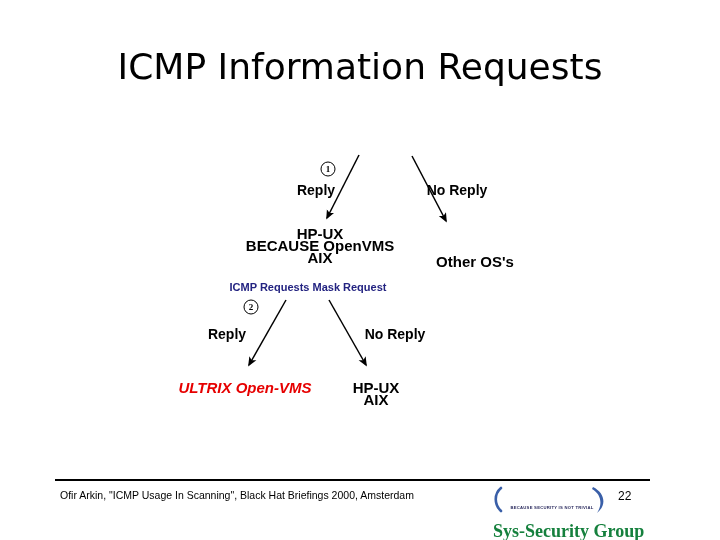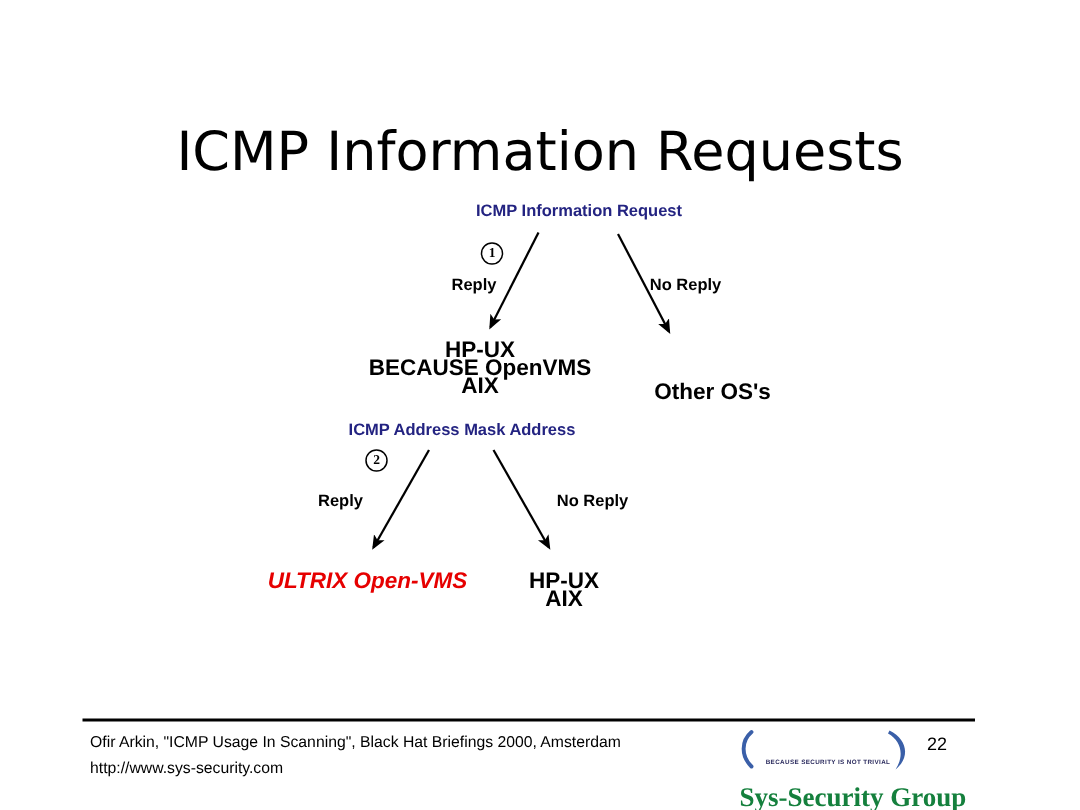--- a/index.html
+++ b/index.html
@@ -26,21 +26,20 @@
     left: 0;
     top: 46px;
     width: 720px;
     text-align: center;
     font-family: "DejaVu Sans", sans-serif;
     font-size: 36px;
     font-weight: 400;
     color: #000000;
     letter-spacing: 0px;
     white-space: nowrap;
-    margin-top: 35px;
   }
 
   
   #diagram {
     position: absolute;
     left: 0;
     top: 118px;
     width: 720px;
     height: 310px;
   }
@@ -56,21 +55,21 @@
     font-family: "Liberation Sans", sans-serif;
     line-height: 12px;
   }
   .dg-heading {
     font-size: 11px;
     font-weight: bold;
     color: #232381;
     transform: translateX(-50%);
   }
   .dg-branch {
-    font-size: 11px;
+    font-size: 14px;
     font-weight: bold;
     color: #000000;
     transform: translateX(-50%);
   }
   .dg-os {
     font-size: 15px;
     font-weight: bold;
     color: #000000;
     text-align: center;
     transform: translateX(-50%);
@@ -180,39 +179,38 @@
 
       <line x1="359" y1="37" x2="327" y2="100" stroke="#000000" stroke-width="1.5" marker-end="url(#ah)"></line>
 
       <line x1="412" y1="38" x2="446" y2="103" stroke="#000000" stroke-width="1.5" marker-end="url(#ah)"></line>
 
       <line x1="286" y1="182" x2="249" y2="247" stroke="#000000" stroke-width="1.5" marker-end="url(#ah)"></line>
 
       <line x1="329" y1="182" x2="366" y2="247" stroke="#000000" stroke-width="1.5" marker-end="url(#ah)"></line>
     </svg>
 
-    <div class="dg-label dg-heading" style="left:386px; top:17px;">ICMP Information Request</div>
 
     <div class="dg-marker" style="left:328px; top:51px;">1</div>
 
     <div class="dg-label dg-branch" style="left:316px; top:66px;">Reply</div>
 
     <div class="dg-label dg-branch" style="left:457px; top:66px;">No Reply</div>
 
     <div class="dg-label dg-os" style="left:320px; top:110px;">
       <span class="os-line">HP-UX</span>
       <span class="os-line">BECAUSE OpenVMS</span>
       <span class="os-line">AIX</span>
     </div>
 
     <div class="dg-label dg-os" style="left:475px; top:138px;">
       <span class="os-line">Other OS's</span>
     </div>
 
-    <div class="dg-label dg-heading" style="left:308px; top:163px;">ICMP Address Mask Address</div>
+    <div class="dg-label dg-heading" style="left:308px; top:163px;">ICMP Requests Mask Request</div>
 
     <div class="dg-marker" style="left:251px; top:189px;">2</div>
 
     <div class="dg-label dg-branch" style="left:227px; top:210px;">Reply</div>
 
     <div class="dg-label dg-branch" style="left:395px; top:210px;">No Reply</div>
 
     <div class="dg-label dg-os red" style="left:245px; top:264px;text-align:center;">
       <span class="os-line">ULTRIX Open-VMS</span>
     </div>
@@ -221,21 +219,20 @@
       <span class="os-line">HP-UX</span>
       <span class="os-line">AIX</span>
     </div>
 
   </div>
 
   <div id="footer-rule"></div>
 
   <div id="footer-text">
     <span class="fline">Ofir Arkin, "ICMP Usage In Scanning", Black Hat Briefings 2000, Amsterdam</span>
-    <span class="fline">http://www.sys-security.com</span>
   </div>
 
   <div id="logo">
     <svg width="118" height="34" viewBox="0 0 118 34">
       <path d="M8,4 C1,10 1,20 8,27" stroke="#3a5fa8" stroke-width="2.6" fill="none" stroke-linecap="round"></path>
       <path d="M100,3 C112,9 114,21 104,29 C110,20 108,10 99,5 Z" fill="#3a5fa8"></path>
     </svg>
     <div id="logo-name">Sys-Security Group</div>
     <div id="logo-tagline">BECAUSE SECURITY IS NOT TRIVIAL</div>
   </div>

